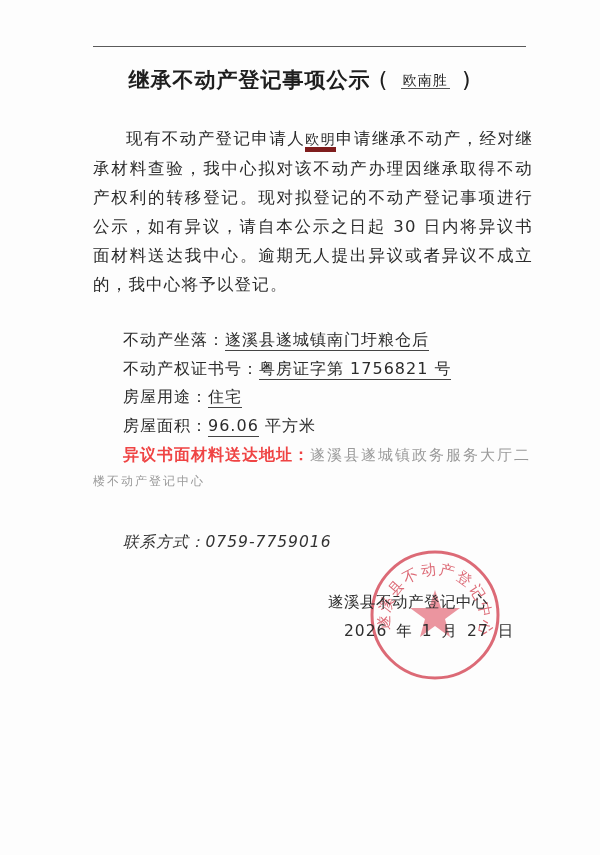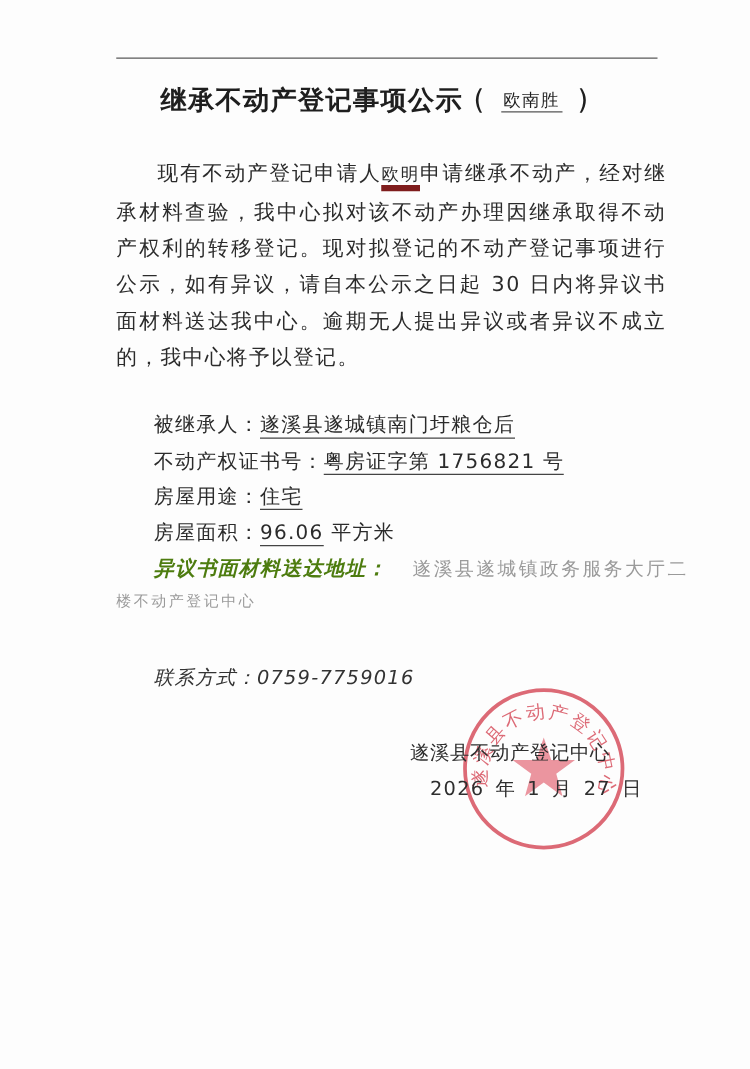--- a/index.html
+++ b/index.html
@@ -30,22 +30,22 @@
       font-size: 16.5px; line-height: 29px; letter-spacing: 1.2px;
       text-indent: 33px; text-align: justify; color: #2b2b2b;
     }
     .u { border-bottom: 5px solid #7f1d1d; }
     .small { font-size: 14px; }
     .field {
       position: absolute; left: 123px; font-size: 16px; letter-spacing: 1px; color: #2b2b2b;
       white-space: nowrap;
     }
     .field .val { border-bottom: 1px solid #444; padding-bottom: 1px; }
-    .addr-label { font-weight: bold; color: #4d7c0f; font-style: italic; }
-    .addr-val { color: #9a9a9a; font-size: 15px; letter-spacing: 2px; margin-left: 20px; }
+    .addr-label { font-weight: bold; color: #ef4444; }
+    .addr-val { color: #9a9a9a; font-size: 15px; letter-spacing: 2px; }
     .addr2 {
       position: absolute; left: 93px; top: 473px; font-size: 12px;
       color: #9a9a9a; letter-spacing: 2px; white-space: nowrap;
     }
     .contact { position: absolute; left: 123px; top: 532px; font-size: 15.5px; letter-spacing: 1px; color: #333; font-style: italic; }
     .sign-org { position: absolute; left: 328px; top: 592px; font-size: 15.5px; color: #2e2e2e; letter-spacing: 0.5px; z-index: 2; }
     .sign-date { position: absolute; left: 344px; top: 621px; font-size: 15.5px; color: #2e2e2e; letter-spacing: 1px; z-index: 2; word-spacing: 3px; }
     .seal {
       position: absolute; left: 368px; top: 548px; width: 134px; height: 134px;
       z-index: 1; opacity: 0.75;
@@ -62,21 +62,21 @@
     <span class="paren">(</span>
     <span class="name">欧南胜</span>
     <span class="paren">)</span>
   </div>
 
   <div class="para">
     <span>现有不动产登记申请人</span><span class="u small">欧明</span><span>申请继承不动产，经对继承材料查验，我中心拟对该不动产办理因继承取得不动产权利的转移登记。现对拟登记的不动产登记事项进行公示，如有异议，请自本公示之日起 30 日内将异议书面材料送达我中心。逾期无人提出异议或者异议不成立的，我中心将予以登记。</span>
   </div>
 
   <div class="field" style="top:330px">
-    <span>被继承人：</span><span class="val">遂溪县遂城镇南门圩粮仓后</span>
+    <span>不动产坐落：</span><span class="val">遂溪县遂城镇南门圩粮仓后</span>
   </div>
   <div class="field" style="top:359px">
     <span>不动产权证书号：</span><span class="val">粤房证字第 1756821 号</span>
   </div>
   <div class="field" style="top:387px">
     <span>房屋用途：</span><span class="val">住宅</span>
   </div>
   <div class="field" style="top:416px">
     <span>房屋面积：</span><span class="val">96.06</span>
     <span>平方米</span>

